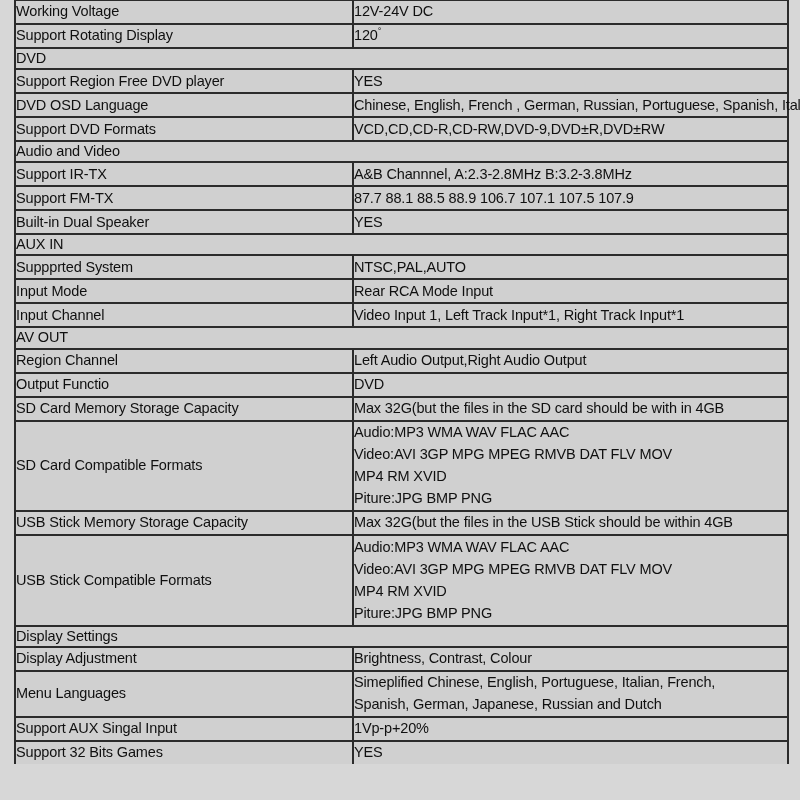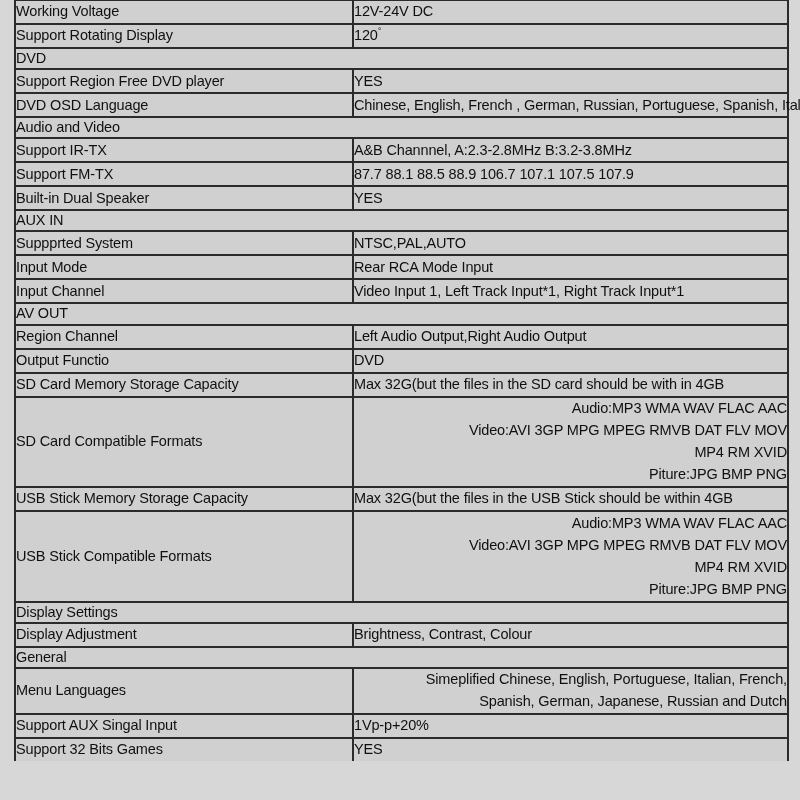--- a/index.html
+++ b/index.html
@@ -46,21 +46,21 @@
     height:22px;
   }
   td.value{
     padding:2px 4px 2px 7px;
     height:22px;
   }
   td.multi{
     padding-top:6px;
     padding-bottom:6px;
   }
-  td.multi .ln{display:block;white-space:nowrap;padding:1.5px 0;text-align:right;}
+  td.multi .ln{display:block;white-space:nowrap;padding:1.5px 0;}
   .sup{font-size:9px;vertical-align:super;line-height:0;}
   .nowrap{white-space:nowrap;margin-top:11px;}
   
   tr.clipped td{border-bottom:none;}
 </style>
 </head>
 <body>
 
 <div id="sheet">
   <table class="spec">
@@ -80,20 +80,24 @@
         <tr>
           <td class="section" colspan="2">DVD</td>
         </tr>
         <tr>
           <td class="label">Support Region Free DVD player</td>
           <td class="value"><span class="nowrap">YES</span></td>
         </tr>
         <tr>
           <td class="label">DVD OSD Language</td>
           <td class="value"><span class="nowrap">Chinese, English, French , German, Russian, Portuguese, Spanish, Italian</span></td>
+        </tr>
+        <tr>
+          <td class="label">Support DVD Formats</td>
+          <td class="value"><span class="nowrap">VCD,CD,CD-R,CD-RW,DVD-9,DVD±R,DVD±RW</span></td>
         </tr>
         <tr>
           <td class="section" colspan="2">Audio and Video</td>
         </tr>
         <tr>
           <td class="label">Support IR-TX</td>
           <td class="value"><span class="nowrap">A&amp;B Channnel, A:2.3-2.8MHz  B:3.2-3.8MHz</span></td>
         </tr>
         <tr>
           <td class="label">Support FM-TX</td>
@@ -156,23 +160,20 @@
           </td>
         </tr>
         <tr>
           <td class="section" colspan="2">Display Settings</td>
         </tr>
         <tr>
           <td class="label">Display Adjustment</td>
           <td class="value"><span class="nowrap">Brightness, Contrast, Colour</span></td>
         </tr>
         <tr>
-          <td class="section" colspan="2">General</td>
-        </tr>
-        <tr>
           <td class="label multi">Menu Languages</td>
           <td class="value multi">
             <span class="ln">Simeplified Chinese, English, Portuguese, Italian, French,</span>
             <span class="ln">Spanish, German, Japanese, Russian and Dutch</span>
           </td>
         </tr>
         <tr>
           <td class="label">Support AUX Singal Input</td>
           <td class="value"><span class="nowrap">1Vp-p+20%</span></td>
         </tr>

